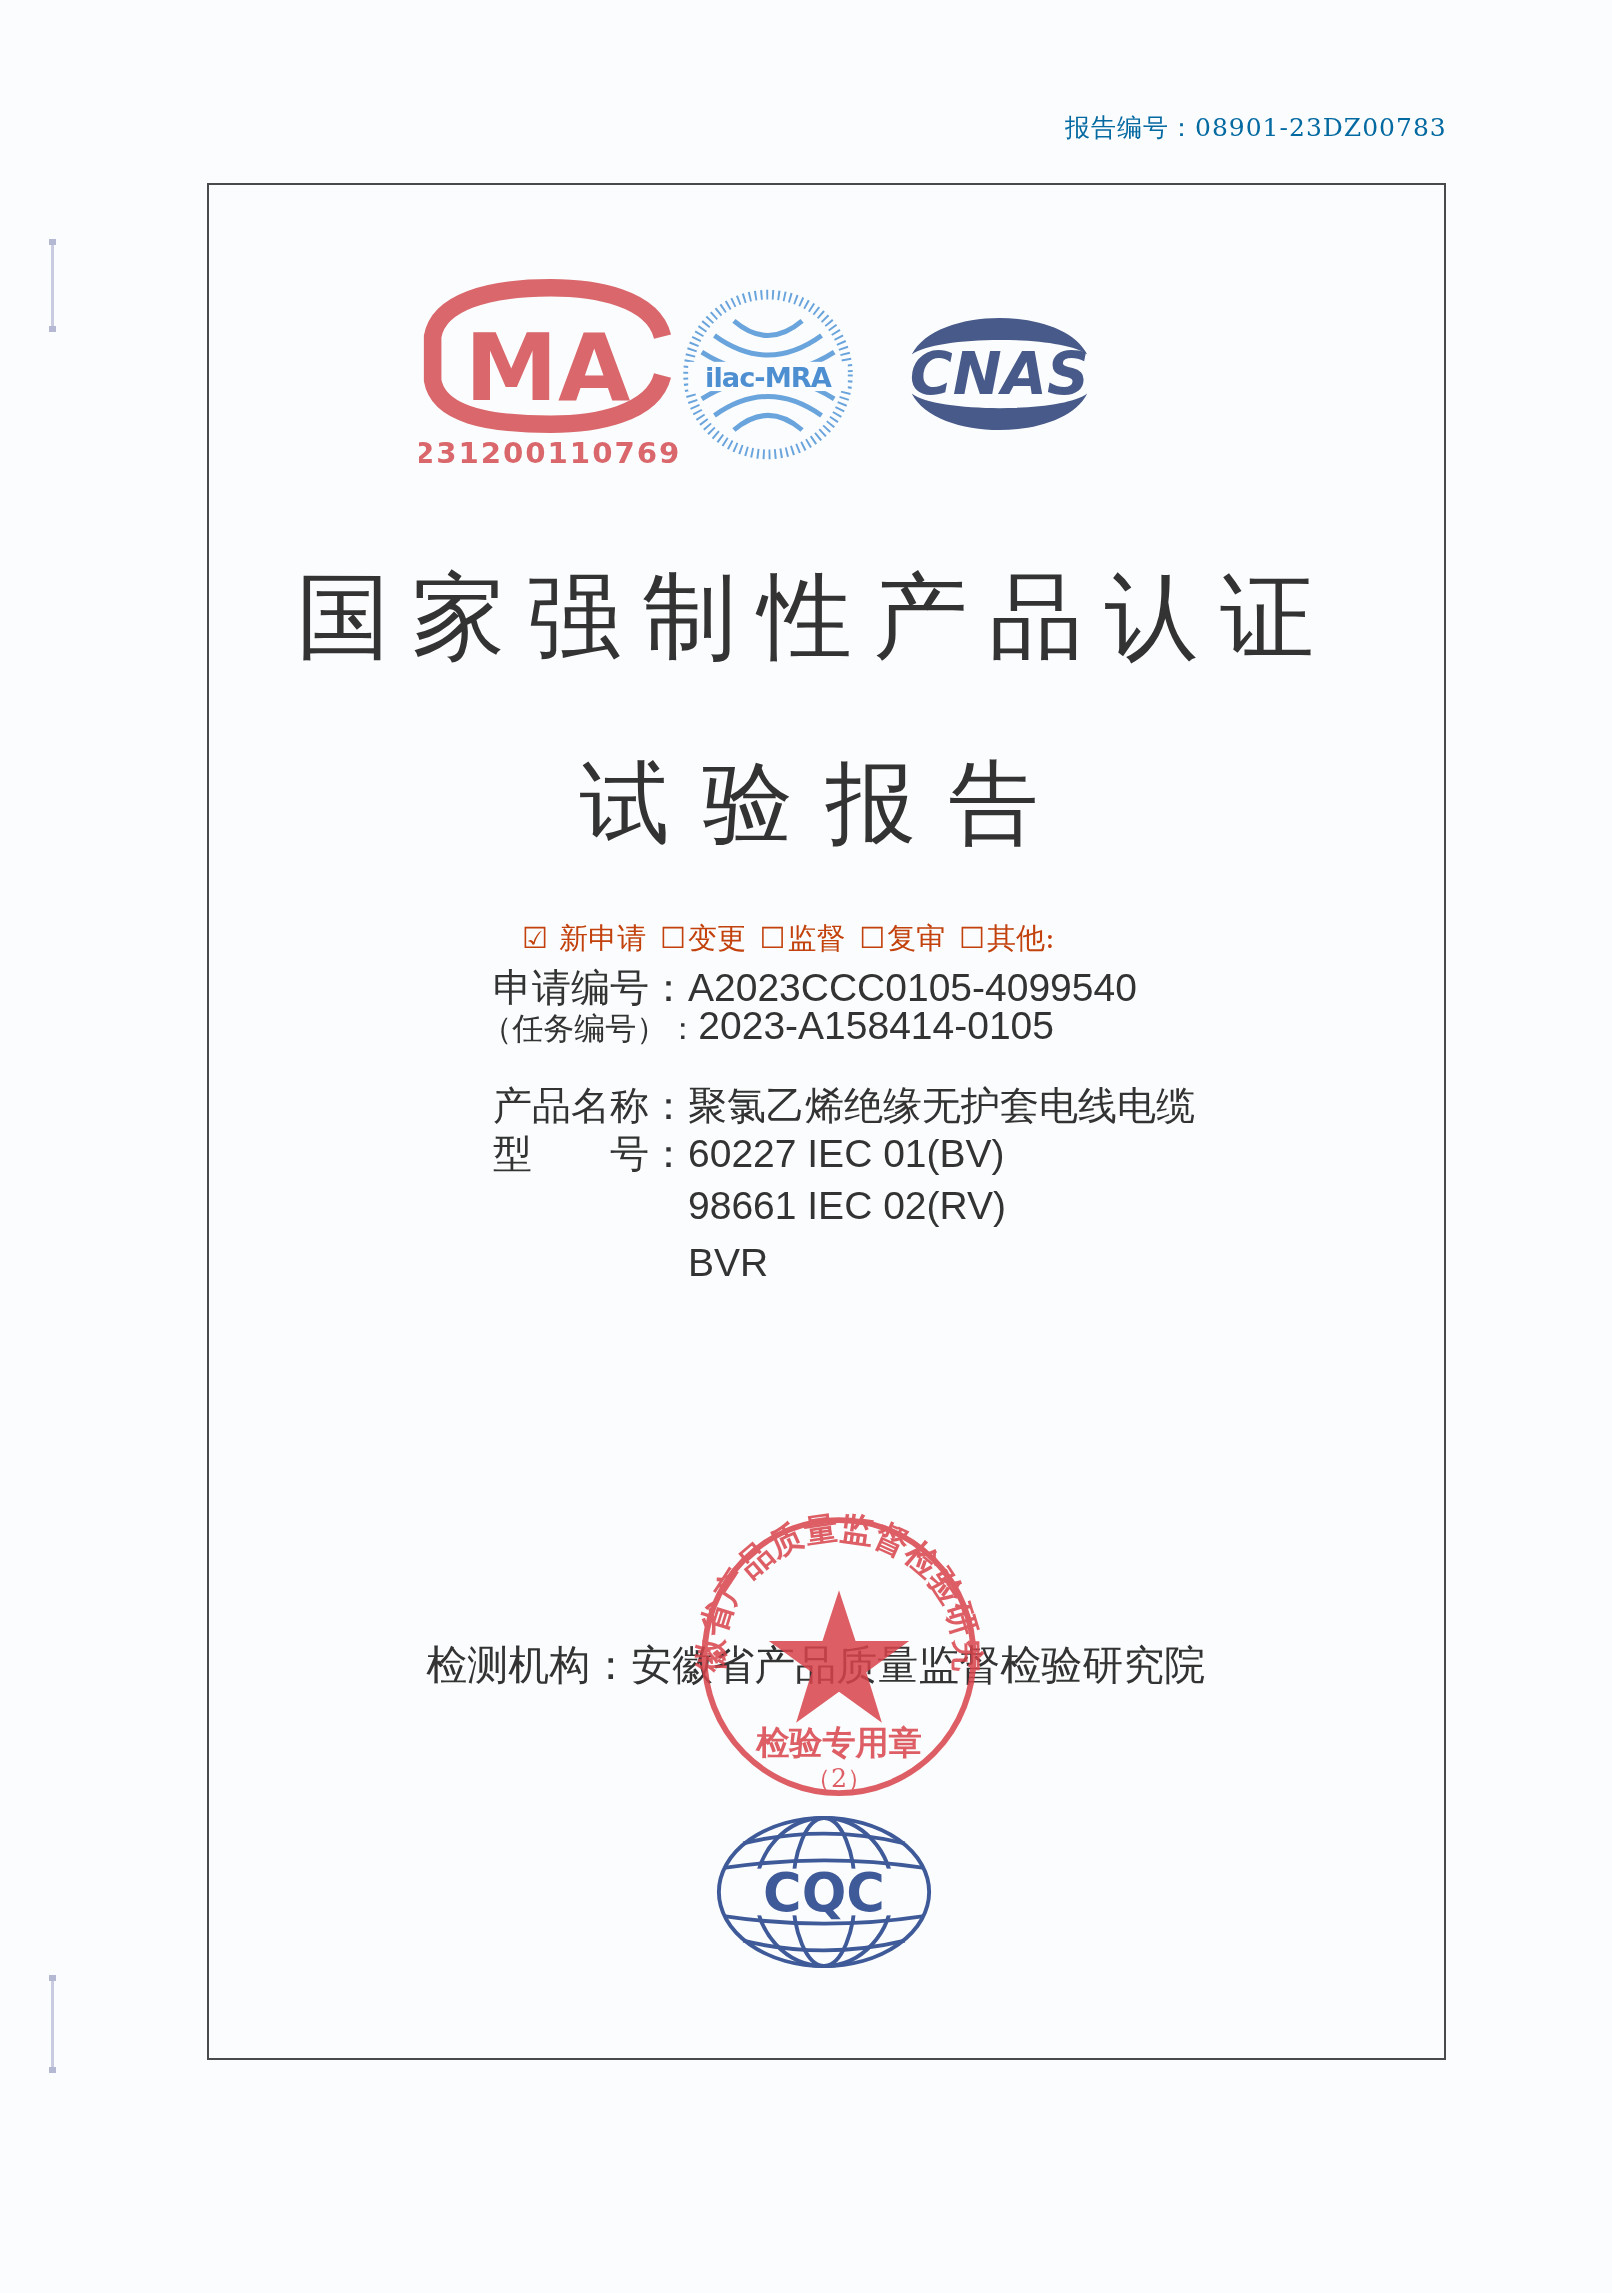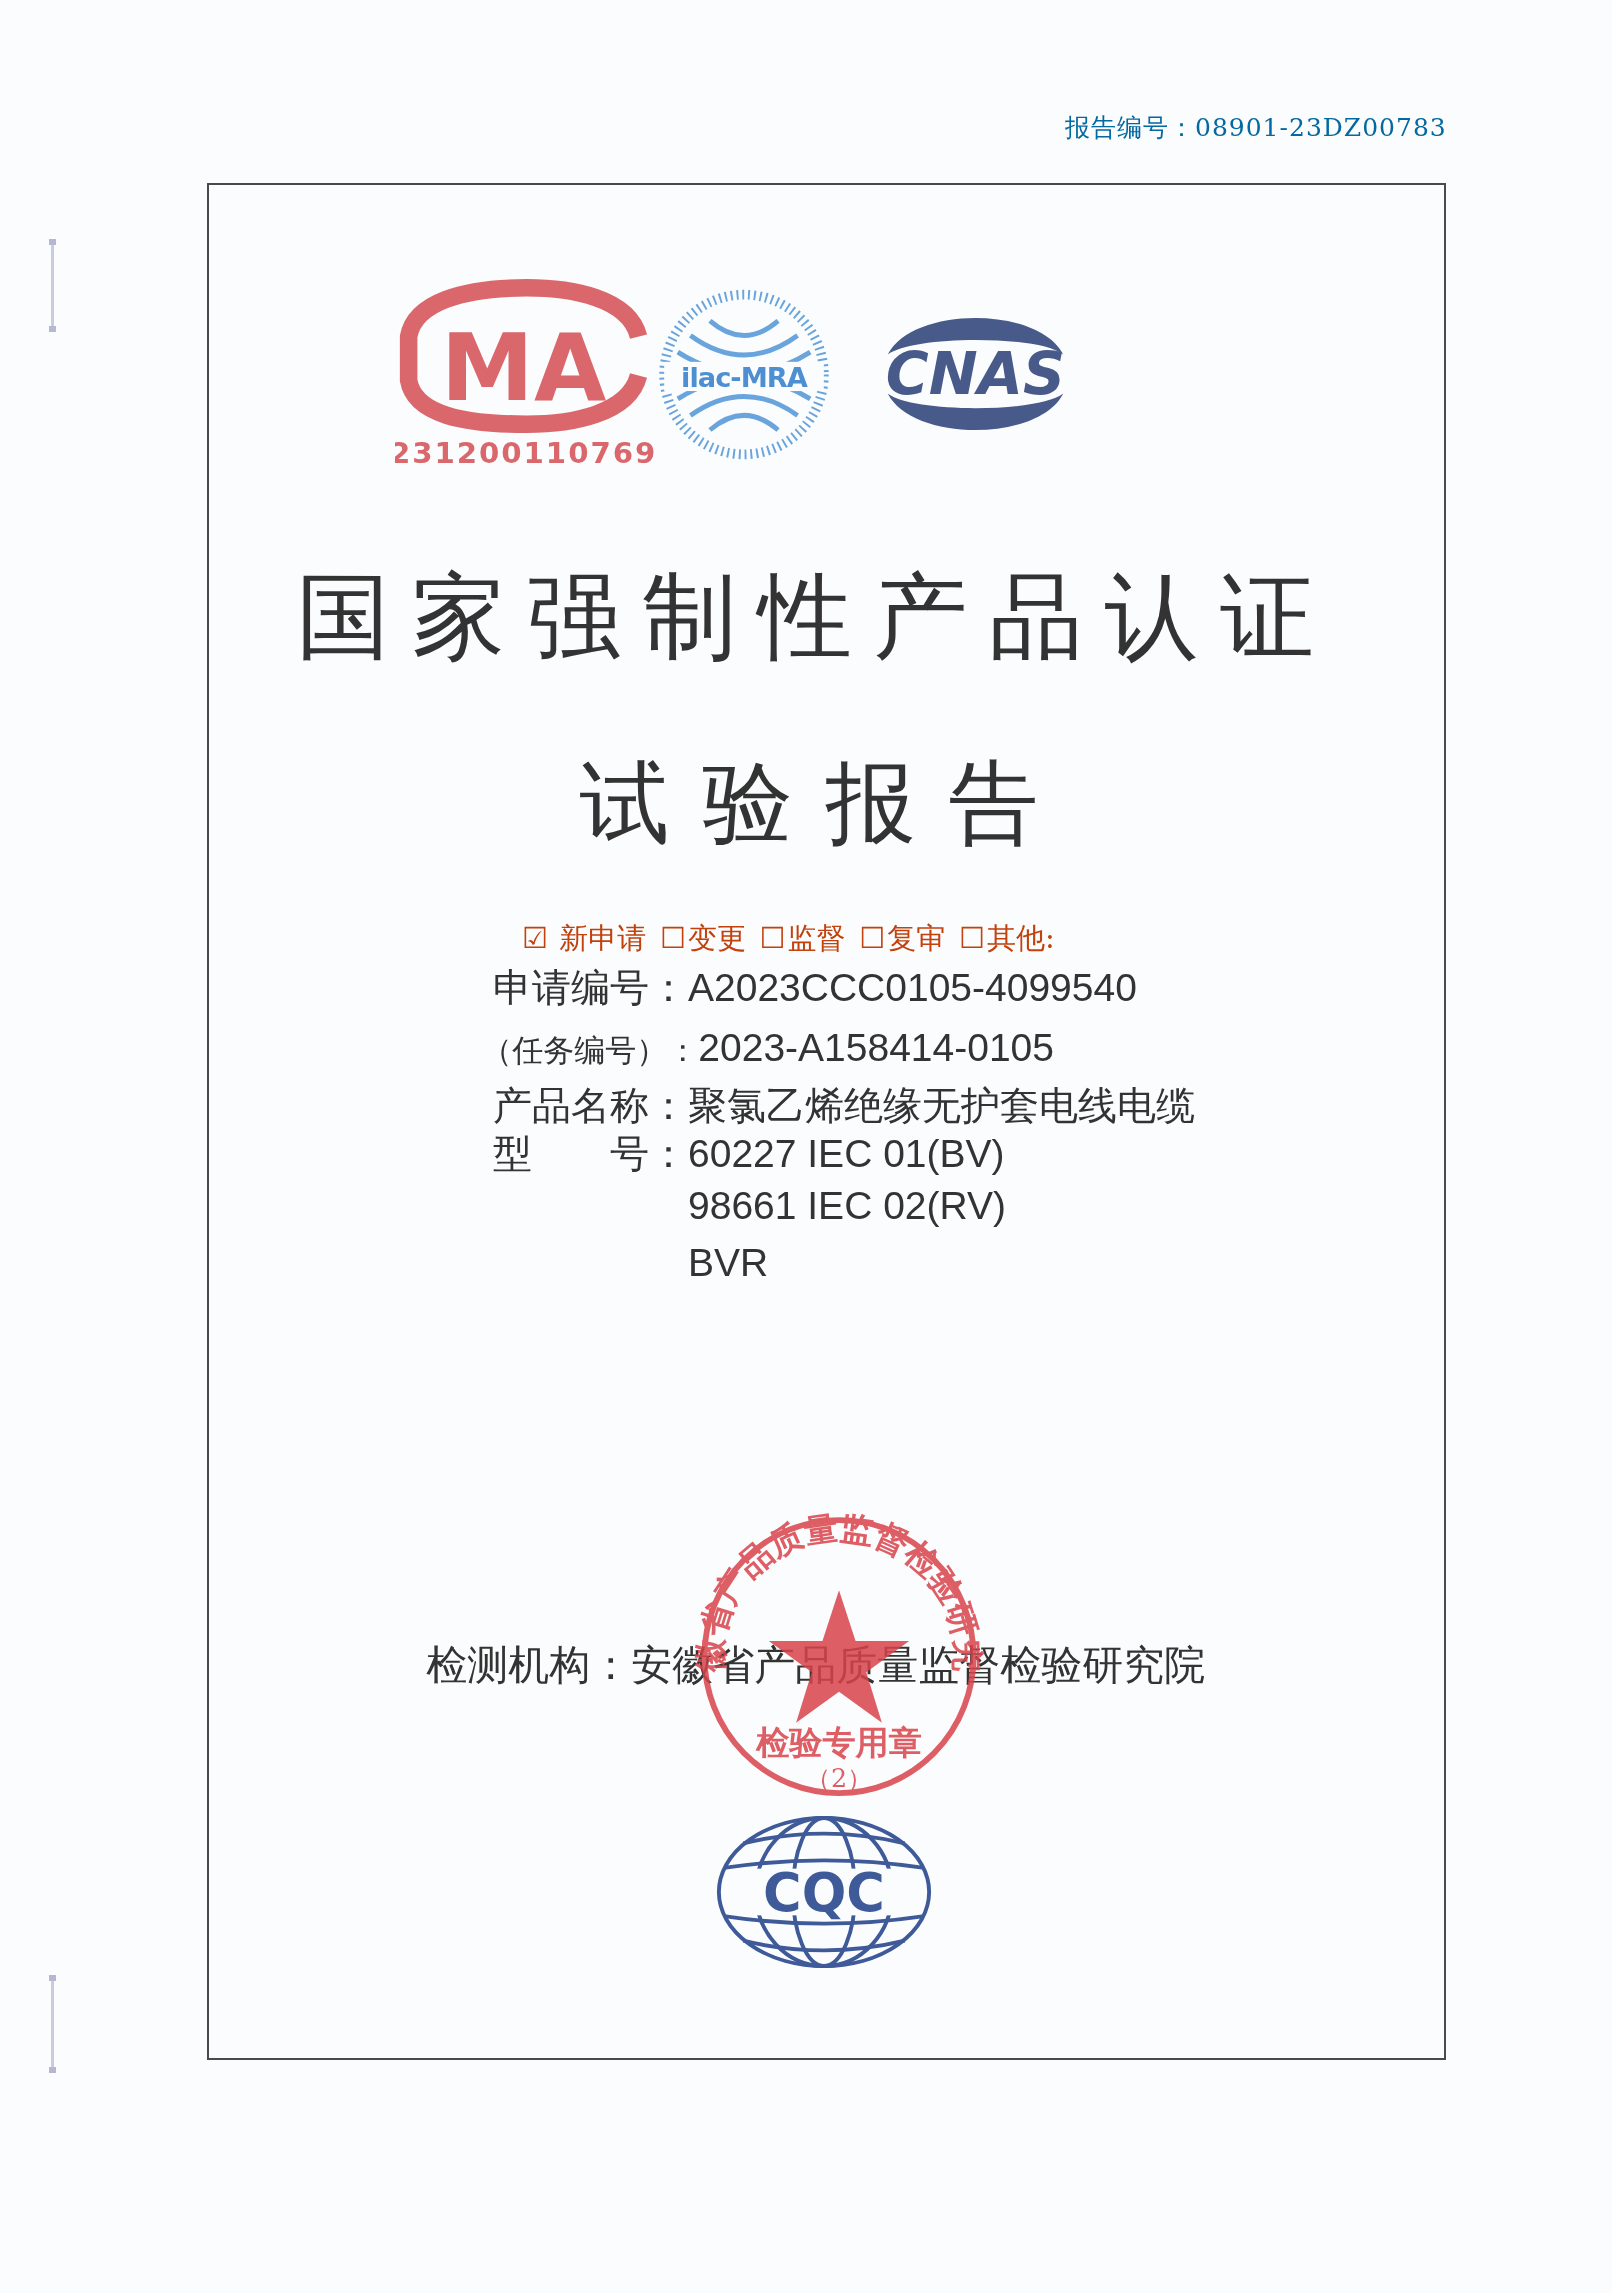--- a/index.html
+++ b/index.html
@@ -23,21 +23,21 @@
     .report-no {
       position: absolute; top: 111px; left: 1065px;
       font-size: 25px; letter-spacing: 1px; color: #0369a1;
       white-space: nowrap;
     }
     .frame {
       position: absolute; left: 207px; top: 183px;
       width: 1239px; height: 1877px;
       border: 2.9px solid #4a4a4a; box-sizing: border-box;
     }
-    .logos { position: absolute; left: 395px; top: 278px; width: 878px; height: 195px; }
+    .logos { position: absolute; left: 419px; top: 278px; width: 878px; height: 195px; }
     .cma { position: absolute; left: 0; top: 0; }
     .ilac { position: absolute; left: 261px; top: 3.9px; }
     .cnas { position: absolute; left: 478px; top: 17.6px; }
     .cnas-text {
       position: absolute; left: 694px; top: 19.5px;
       font-family: "DejaVu Sans", "Liberation Sans", sans-serif;
       font-weight: bold; color: #475a89; font-size: 19.5px; line-height: 30px;
     }
     .title-main {
       position: absolute; left: 0; width: 1612px; top: 554px; text-align: center;
@@ -106,21 +106,21 @@
 <div class="title-sub">试验报告</div>
 
 <div class="apptype">
   <span class="opt"><span class="box">☑</span> <span>新申请</span></span><span class="opt"><span class="box">☐</span><span>变更</span></span><span class="opt"><span class="box">☐</span><span>监督</span></span><span class="opt"><span class="box">☐</span><span>复审</span></span><span class="opt"><span class="box">☐</span><span>其他:</span></span>
 </div>
 
 <div class="fields">
   <div class="field" style="left:0;top:0;">
     <span class="label">申请编号：</span><span class="value">A2023CCC0105-4099540</span>
   </div>
-  <div class="field" style="left:-11.7px;top:64px;">
+  <div class="field" style="left:-11.7px;top:42px;">
     <span class="label" style="font-size:31px;">（任务编号）：</span><span class="value">2023-A158414-0105</span>
   </div>
   <div class="field" style="left:0;top:118px;">
     <span class="label">产品名称：</span><span class="value" style="font-family:'DejaVu Sans','Liberation Sans',sans-serif;">聚氯乙烯绝缘无护套电线电缆</span>
   </div>
   <div class="field" style="left:0;top:166px;">
     <span class="label">型　　号：</span><span class="value">60227 IEC 01(BV)</span>
   </div>
   <div class="field" style="left:195px;top:222px;">
     <span class="value">98661 IEC 02(RV)</span>

